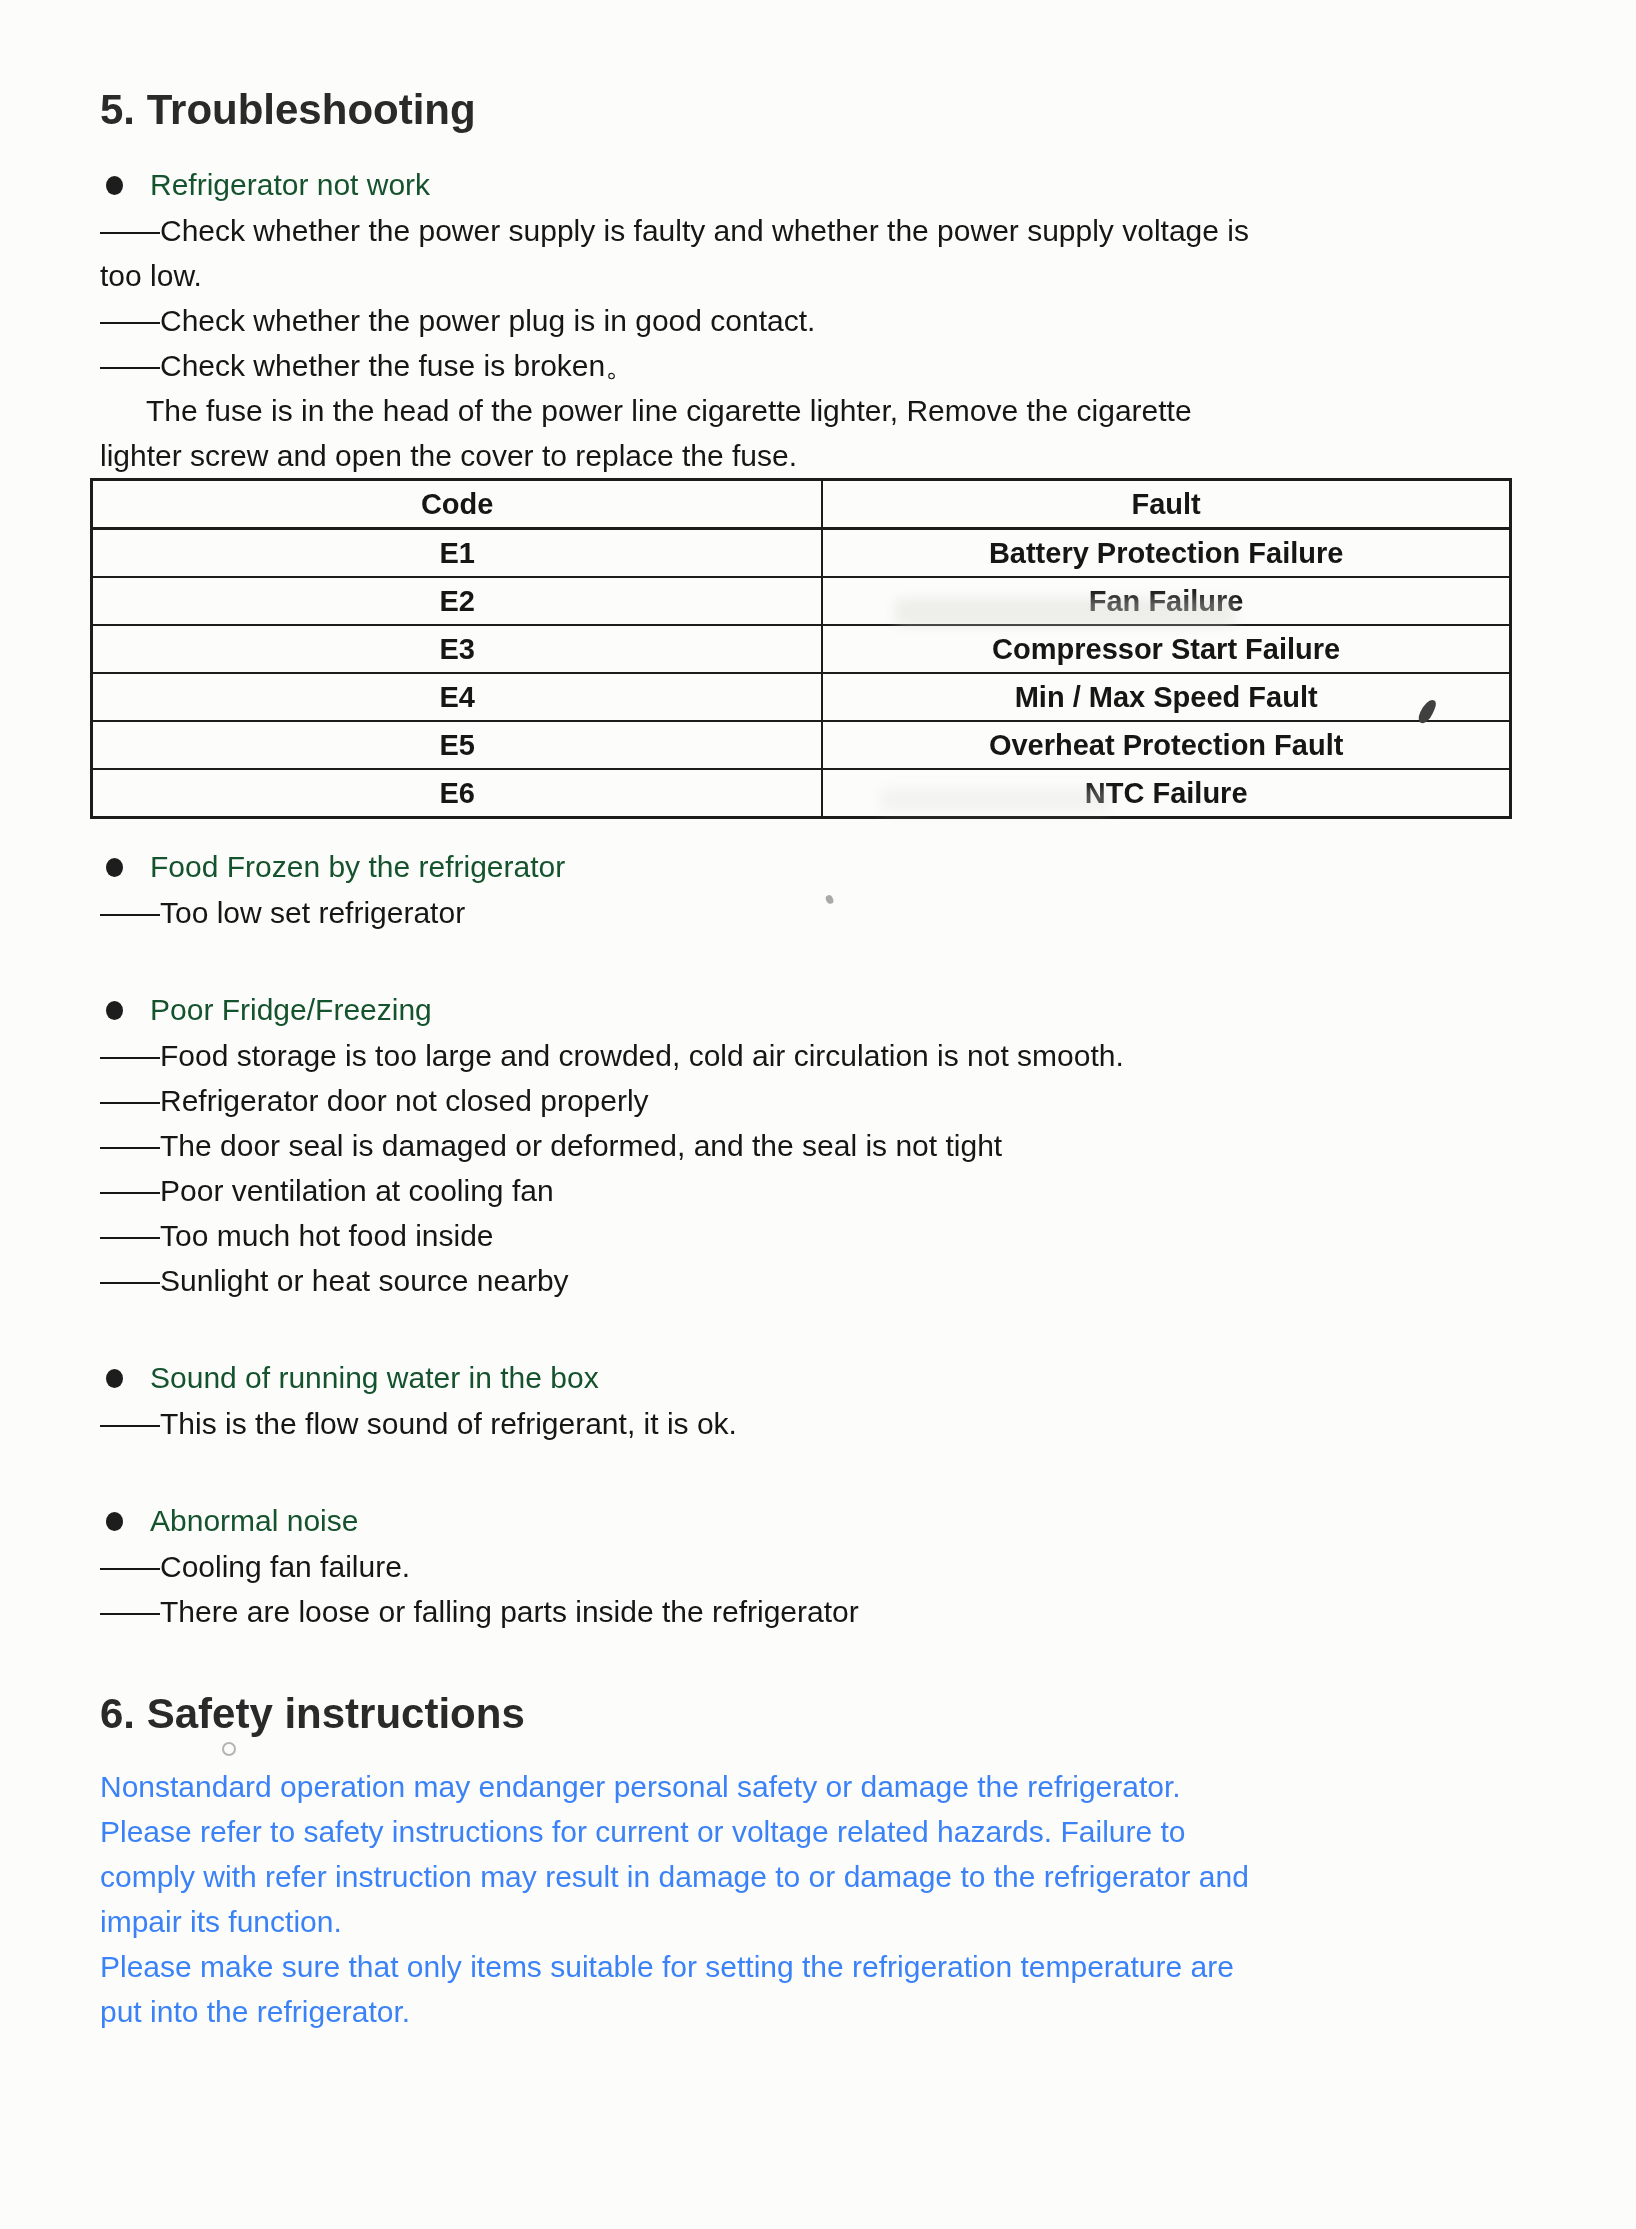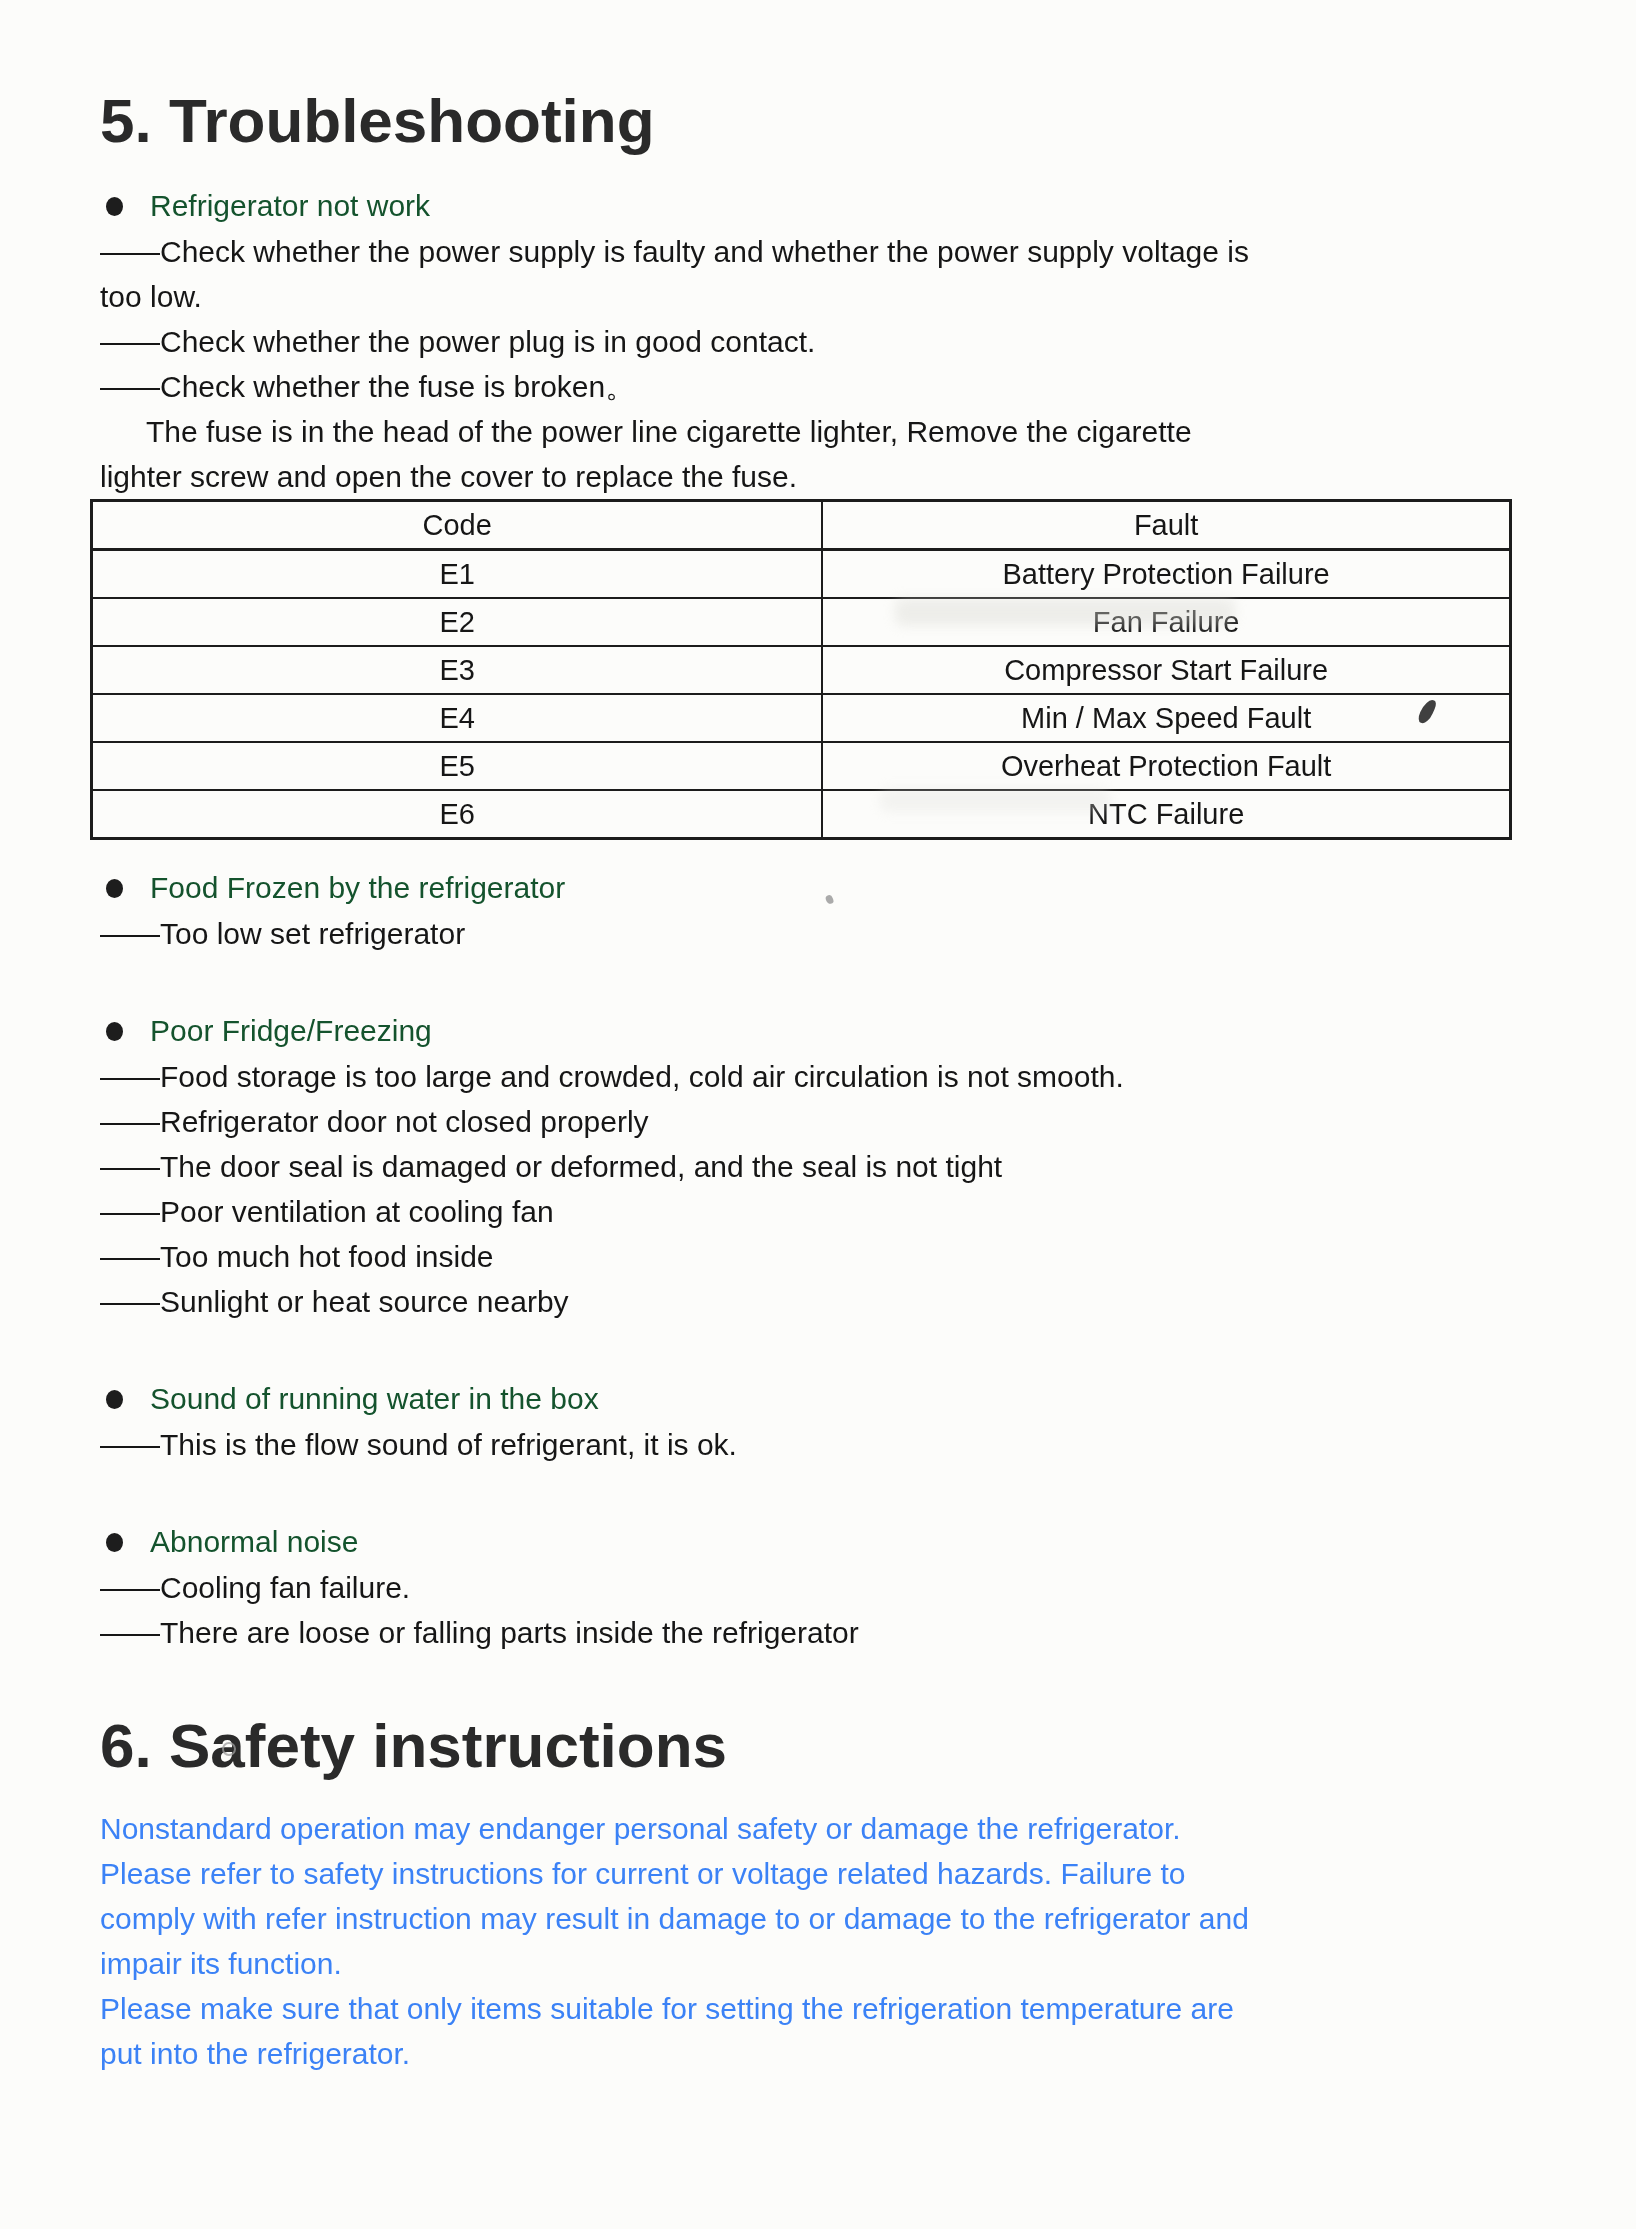--- a/index.html
+++ b/index.html
@@ -7,21 +7,21 @@
     width:1636px;height:2229px;overflow:hidden;
     background:#fcfcfa;
     font-family:"Liberation Sans","DejaVu Sans",sans-serif;
     color:#171717;
   }
   .page{
     position:relative;width:1636px;height:2229px;
     box-sizing:border-box;padding:88px 90px 0 100px;
   }
   .h-title{
-    margin:0;font-weight:700;font-size:62px;line-height:1.05;
+    margin:0;font-weight:700;font-size:42px;line-height:1.05;
     color:#2a2a2a;letter-spacing:0px;
   }
   .line{
     font-size:30px;line-height:45px;white-space:nowrap;color:#161616;
   }
   .line.indent{padding-left:46px;}
   .bullet-line{display:flex;align-items:center;font-size:30px;line-height:46px;white-space:nowrap;color:#14532d;}
   .dot{
     display:inline-block;width:17px;height:19px;border-radius:50%;
     background:#1d1d1d;margin:0 27px 0 6px;flex:0 0 auto;
@@ -32,21 +32,21 @@
   .table-intro{
     margin:50px 0 6px 2px;font-size:30px;line-height:40px;white-space:nowrap;color:#161616;
   }
   table.err{
     border-collapse:collapse;table-layout:fixed;
     width:1422px;margin-left:-10px;
     background:transparent;
   }
   table.err th,table.err td{
     border:2px solid #1c1c1c;text-align:center;vertical-align:middle;
-    font-size:29px;font-weight:400;color:#161616;padding:0;
+    font-size:29px;font-weight:700;color:#161616;padding:0;
     height:46px;overflow:hidden;
   }
   table.err{border:3px solid #1c1c1c;}
   table.err thead th{border-bottom:3px solid #1c1c1c;}
   col.c1{width:51.5%;} col.c2{width:48.5%;}
   .h-title.safety{margin-top:58px;}
   .safety-para{margin-top:28px;}
   .pline{font-size:30px;line-height:45px;white-space:nowrap;color:#3b82f6;}
   
   .artifact{position:absolute;pointer-events:none;}

